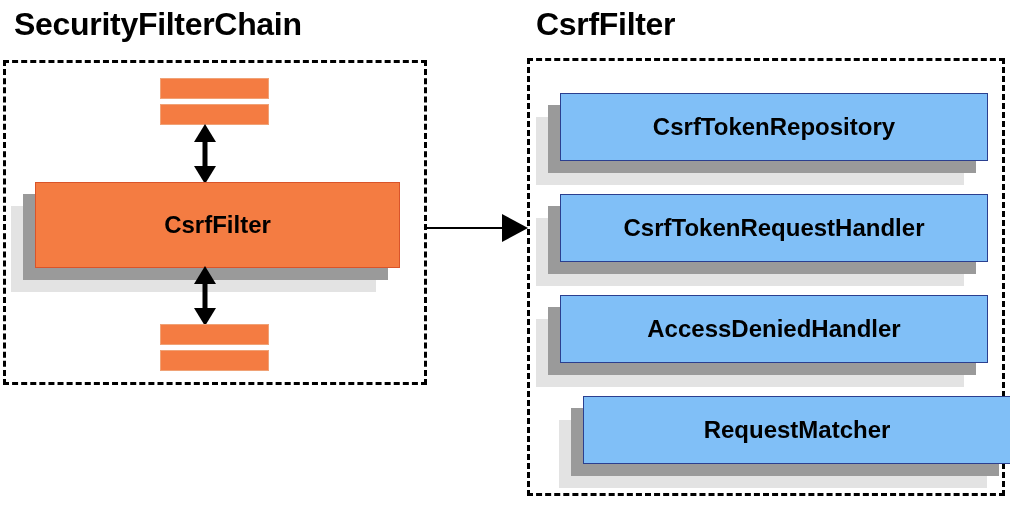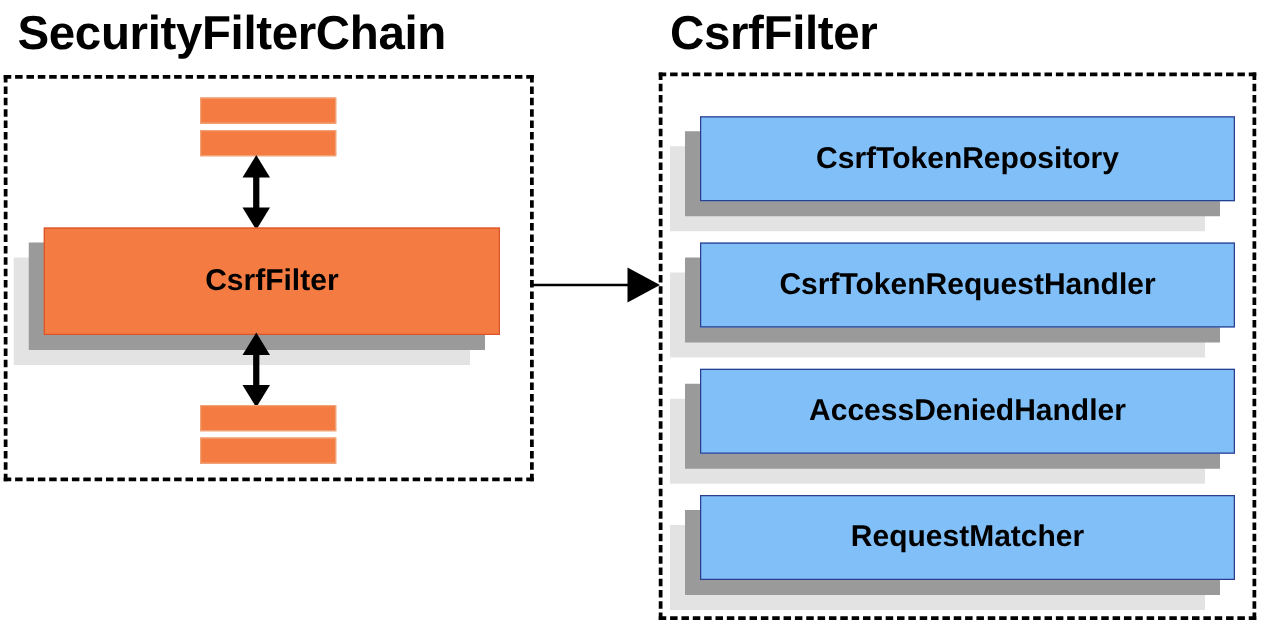--- a/index.html
+++ b/index.html
@@ -14,21 +14,21 @@
     position: relative;
     width: 1010px;
     height: 505px;
     background: #ffffff;
     overflow: hidden;
   }
 
   
   .panel-title {
     position: absolute;
-    font-size: 38px;
+    font-size: 32px;
     font-weight: bold;
     color: #000000;
     letter-spacing: -0.3px;
     white-space: nowrap;
     line-height: 1;
   }
   #title-left  { left: 14px;  top: 8px; }
   #title-right { left: 536px; top: 8px; }
 
   
@@ -91,21 +91,21 @@
     background: #80bff7;
     border: 1px solid #2b3f8f;
   }
 
   
   #csrf-filter-node { left: 35px; top: 182px; width: 365px; height: 86px; }
 
   #node-repository      { left: 560px; top: 93px;  width: 428px; height: 68px; }
   #node-request-handler { left: 560px; top: 194px; width: 428px; height: 68px; }
   #node-denied-handler  { left: 560px; top: 295px; width: 428px; height: 68px; }
-  #node-request-matcher { left: 560px; top: 396px; width: 428px; height: 68px; }
+  #node-request-matcher { left: 583px; top: 396px; width: 428px; height: 68px; }
 
   
   .filter-bar {
     position: absolute;
     background: #f47c42;
     border: 1px solid #f0a276;
     box-sizing: border-box;
     left: 160px;
     width: 109px;
     height: 21px;

